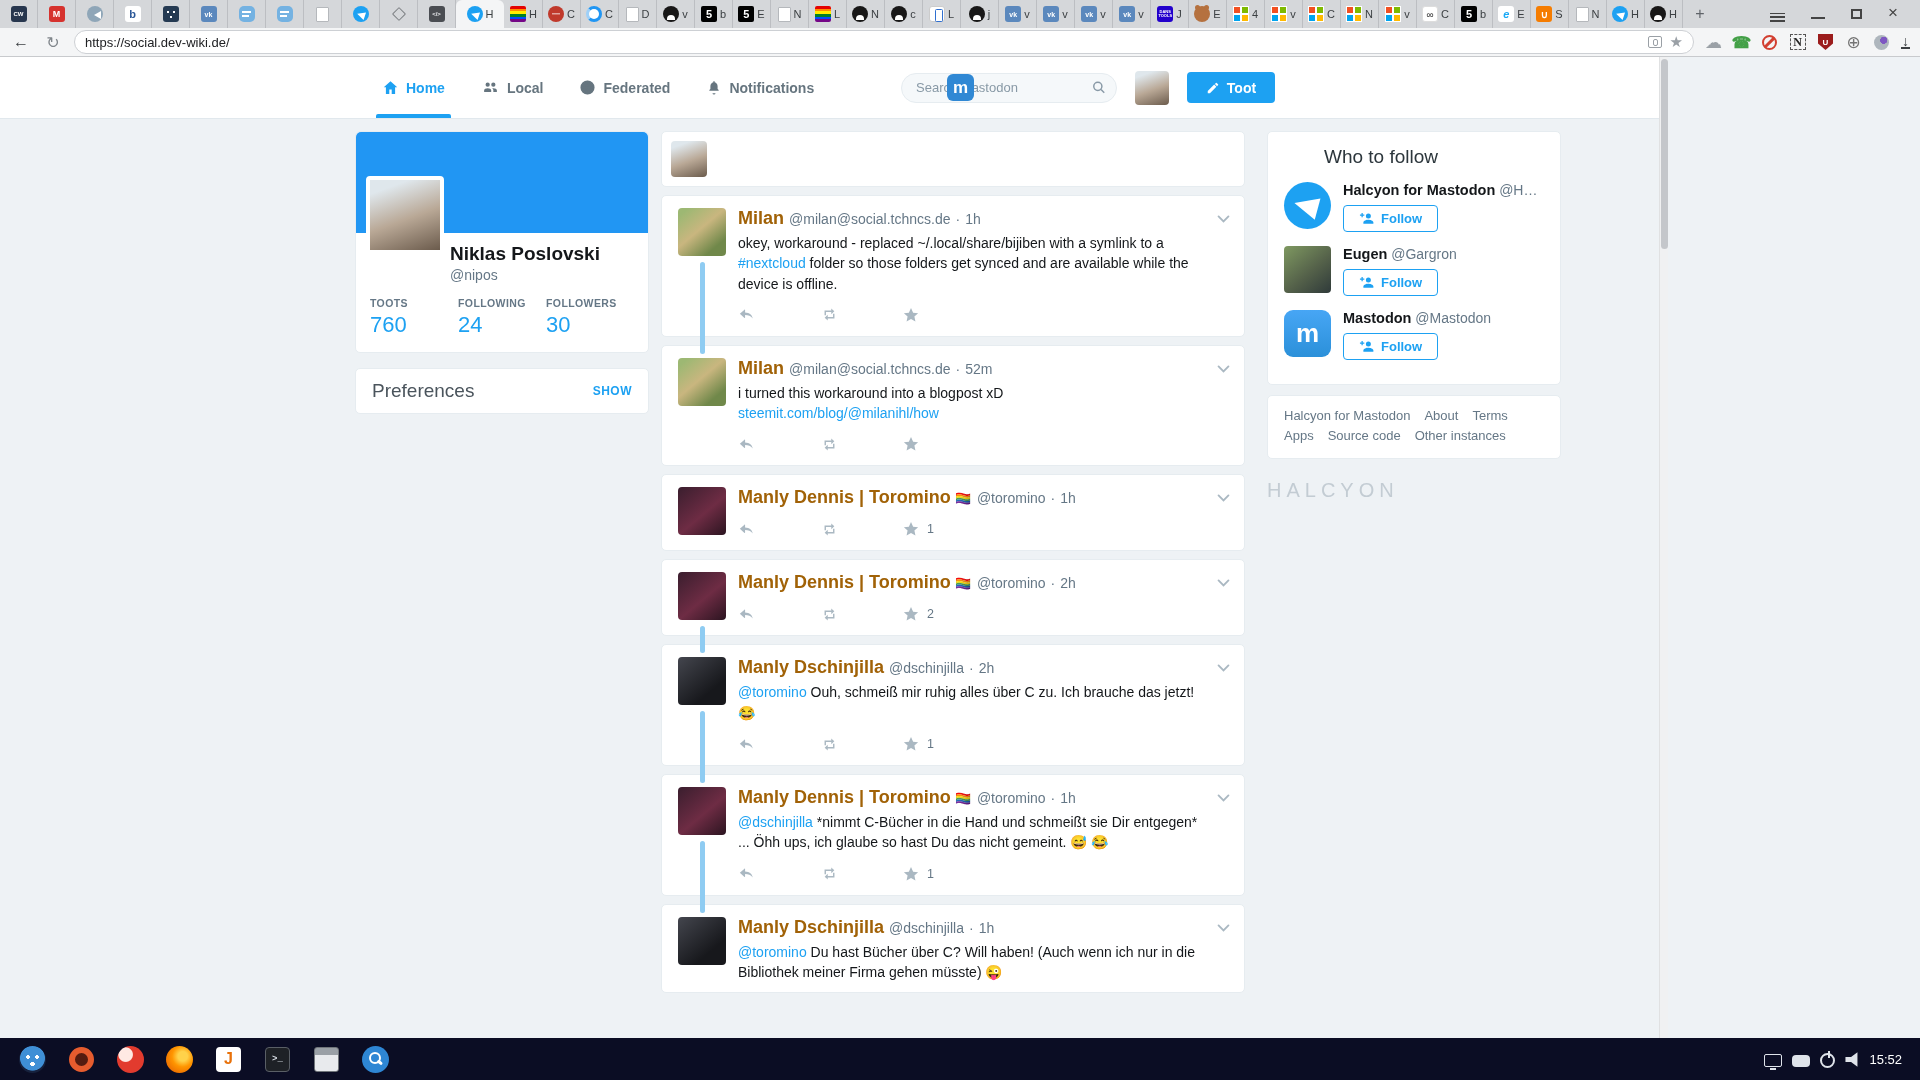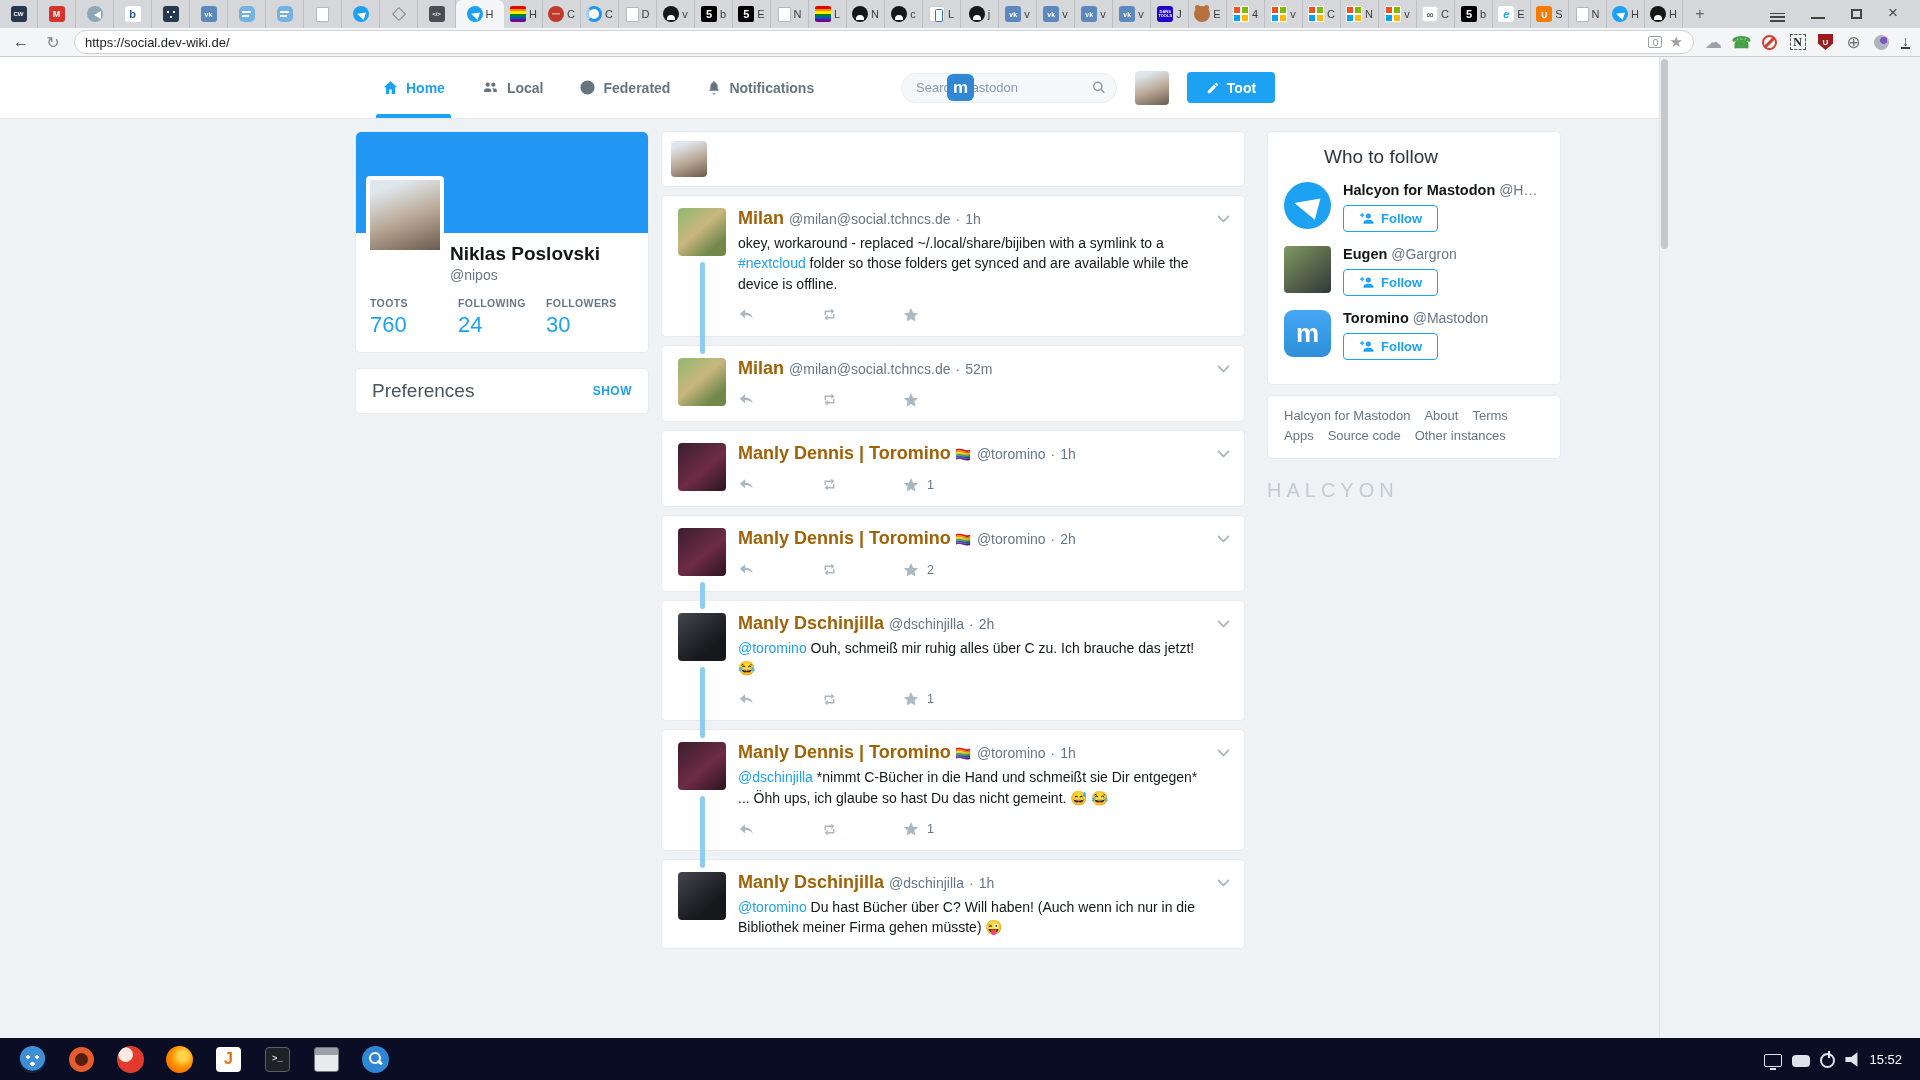--- a/index.html
+++ b/index.html
@@ -534,20 +534,21 @@
             <span class="toot-chevron"><svg width="17" height="17" viewBox="0 0 24 24" fill="none" stroke="#aab8c2" stroke-width="2.6" stroke-linecap="round">
                 <path d="M5 9l7 7 7-7"></path>
               </svg></span>
             <div class="toot-body">
               <div class="toot-header">
                 <span class="t-name">Milan</span>
                 <span>@milan@social.tchncs.de</span>
                 <span>·</span>
                 <span>52m</span>
               </div>
+              <div class="toot-content">i turned this workaround into a blogpost xD<br><a>steemit.com/blog/@milanihl/how</a></div>
               <div class="toot-actions">
                 <span class="t-action">
                   <span style="display: flex;">
                     <svg width="17" height="17" viewBox="0 0 24 24" fill="#aab8c2">
                       <path d="M10 9.2V5.6c0-.45-.53-.7-.87-.4L2.6 11l6.53 5.8c.34.3.87.05.87-.4v-3.55c4.6 0 8 1.45 10.8 4.75-1-5.1-4.4-8-10.8-8.4z"></path>
                     </svg>
                   </span>
                 </span>
                 <span class="t-action">
                   <span style="display: flex;">
@@ -768,21 +769,21 @@
                   <span style="display: flex;">
                     <svg width="15" height="13" viewBox="0 0 24 20">
                       <path d="M15 10a4 4 0 10-4-4 4 4 0 004 4zm0 2c-2.7 0-8 1.35-8 4v2.5h16V16c0-2.65-5.3-4-8-4zM6 8V5.5h2.5v-2H6V1H4v2.5H1.5v2H4V8h2z"></path>
                     </svg>
                   </span>
                   <span>Follow</span>
                 </button></div>
             </div>
             <div class="who-row">
               <div class="avatar av-mastodon">m</div>
-              <div class="who-info"><div class="who-name"><b>Toromino</b> @Mastodon</div><button class="follow-btn">
+              <div class="who-info"><div class="who-name"><b>Mastodon</b> @Mastodon</div><button class="follow-btn">
                   <span style="display: flex;">
                     <svg width="15" height="13" viewBox="0 0 24 20">
                       <path d="M15 10a4 4 0 10-4-4 4 4 0 004 4zm0 2c-2.7 0-8 1.35-8 4v2.5h16V16c0-2.65-5.3-4-8-4zM6 8V5.5h2.5v-2H6V1H4v2.5H1.5v2H4V8h2z"></path>
                     </svg>
                   </span>
                   <span>Follow</span>
                 </button></div>
             </div>
           </div>
       </div>

